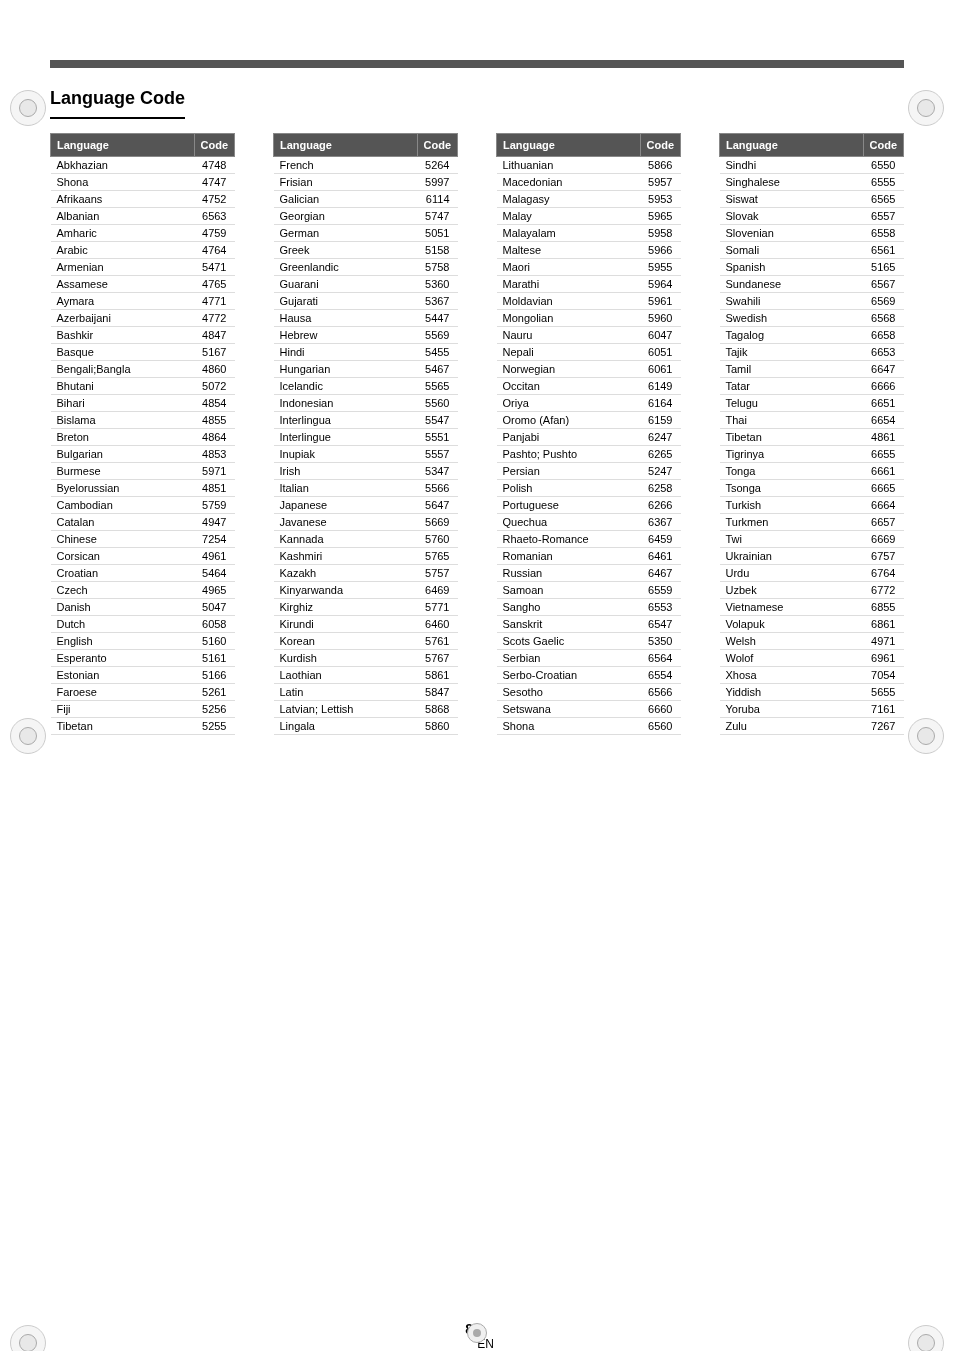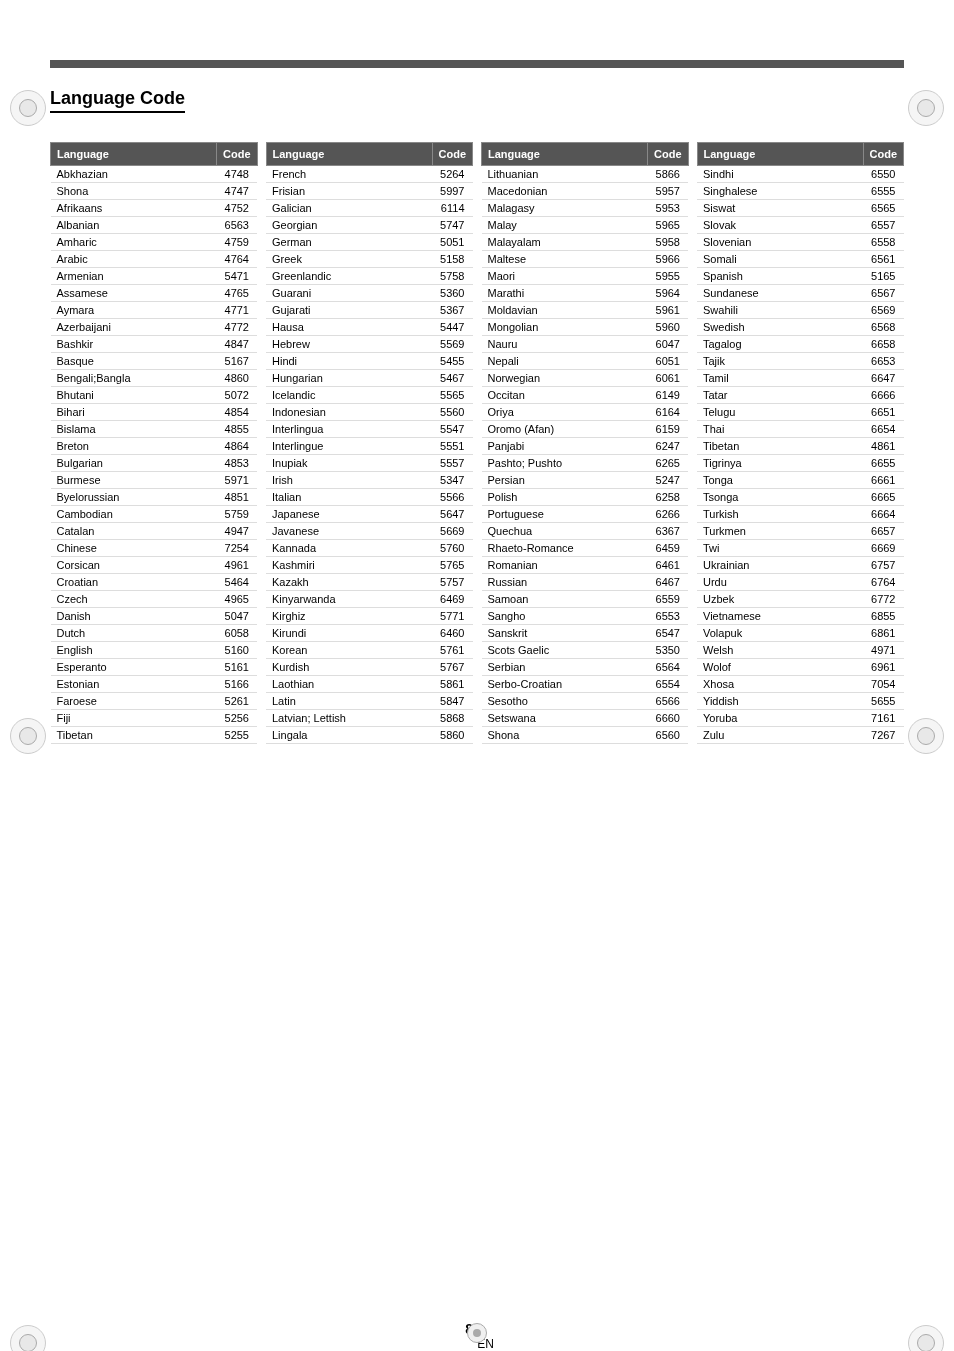--- a/index.html
+++ b/index.html
@@ -59,30 +59,29 @@
     
     .main-content {
       margin: 20px 50px 0 50px;
     }
 
     .page-title {
       font-size: 18px;
       font-weight: bold;
       margin-bottom: 14px;
       border-bottom: 2px solid #000;
-      padding-bottom: 2px;
+      padding-bottom: 8px;
       display: inline-block;
     }
 
     
     .tables-container {
       display: flex;
-      gap: 0;
+      gap: 15px;
       width: 100%;
-      margin-top: 15px;
     }
 
     .lang-table {
       flex: 1;
       border-collapse: collapse;
     }
 
     .lang-table th {
       background: #555;
       color: #fff;

